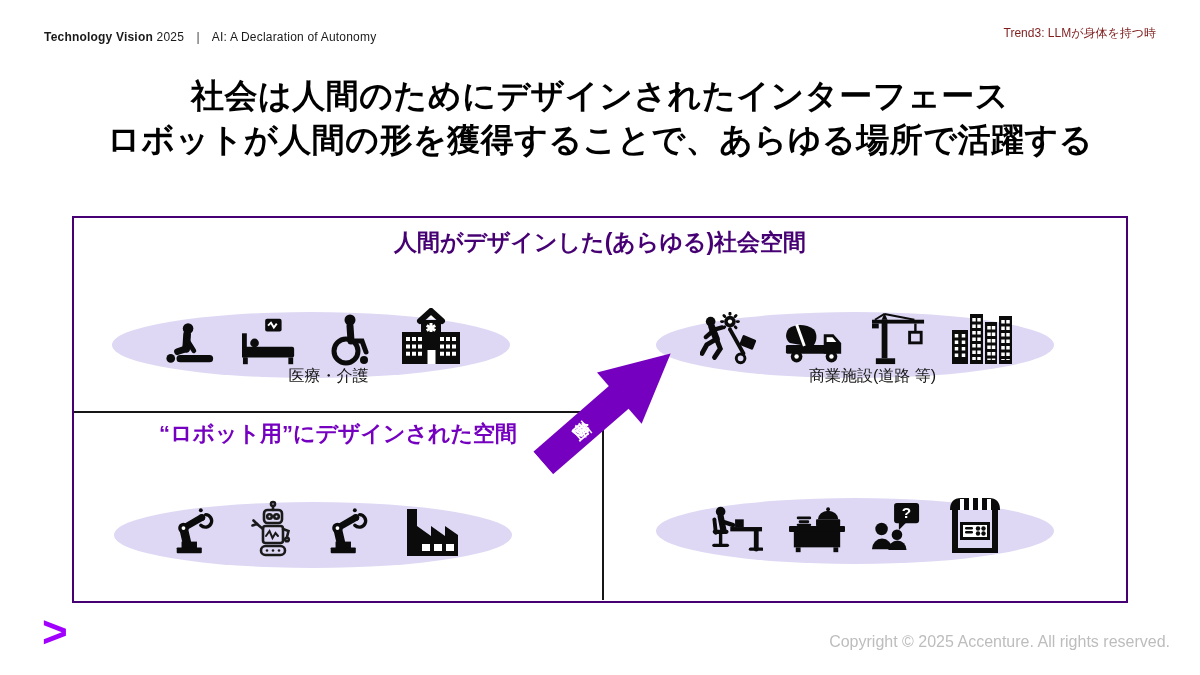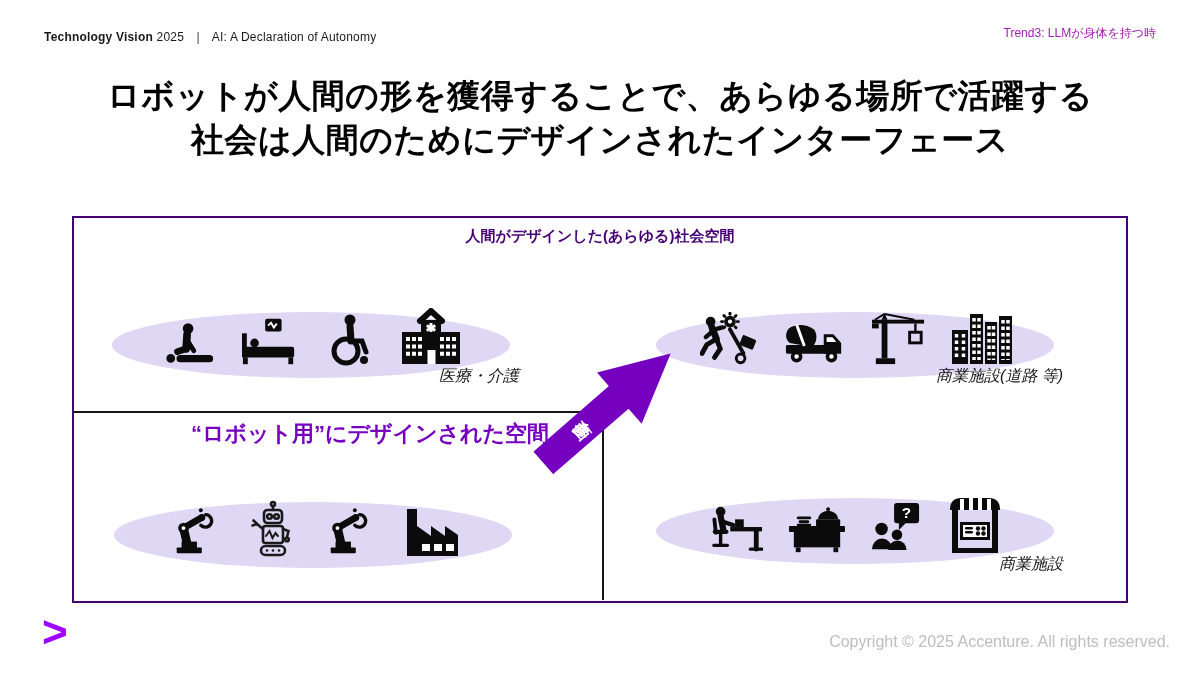--- a/index.html
+++ b/index.html
@@ -4,41 +4,41 @@
 <style>
   html,body{margin:0;padding:0;background:#ffffff;}
   .slide{
     position:relative;width:1200px;height:675px;background:#ffffff;overflow:hidden;
     font-family:"Liberation Sans","DejaVu Sans",sans-serif;color:#111;
   }
   
   .meta-left{position:absolute;left:44px;top:30px;font-size:12px;color:#1a1a1a;letter-spacing:.2px;}
   .meta-left .b{font-weight:bold;}
   .meta-left .sep{margin:0 9px;color:#444;}
-  .meta-right{position:absolute;right:44px;top:25px;font-size:12px;color:#a21caf;margin-left:44px;}
+  .meta-right{position:absolute;right:44px;top:25px;font-size:12px;color:#7f1d1d;margin-left:44px;}
   
   .title{position:absolute;left:0;top:74px;width:100%;text-align:center;
     font-size:33px;font-weight:900;line-height:1.33;color:#000;letter-spacing:.5px;}
   
   .box{position:absolute;left:72px;top:216px;width:1056px;height:387px;
     border:2.5px solid #460073;box-sizing:border-box;background:#fff;}
   .box-header{position:absolute;left:0;top:9px;width:100%;text-align:center;
-    font-size:15px;font-weight:bold;color:#460073;}
+    font-size:23px;font-weight:bold;color:#460073;}
   .h-divider{position:absolute;left:0;top:193px;width:528px;height:1.8px;background:#161616;z-index:1;}
   .v-divider{position:absolute;left:528px;top:193px;width:1.8px;height:189px;background:#161616;z-index:1;}
   .robot-header{position:absolute;left:0;top:201px;width:528px;text-align:center;
-    font-size:22px;font-weight:700;color:#7500C0;padding-left:32px;}
+    font-size:22px;font-weight:700;color:#7500C0;}
   
   .zone{position:absolute;}
   .zone .ellipse{position:absolute;left:2px;width:398px;height:66px;border-radius:50%;
     background:#ded8f4;z-index:0;}
   .zone .icons{position:absolute;left:0;bottom:24px;width:100%;display:flex;
     justify-content:center;align-items:flex-end;gap:26px;z-index:2;}
-  .zone .zlabel{position:absolute;left:4px;bottom:3px;width:100%;text-align:right;
-    font-size:16px;color:#161616;z-index:2;font-style:italic;}
+  .zone .zlabel{position:absolute;left:16px;bottom:3px;width:100%;text-align:center;
+    font-size:16px;color:#161616;z-index:2;}
   .zone-medical{left:36px;top:66px;width:405px;height:106px;}
   .zone-public{left:580px;top:66px;width:405px;height:106px;}
   .zone-factory{left:38px;top:252px;width:405px;height:112px;}
   .zone-commercial{left:580px;top:248px;width:405px;height:112px;}
   .zone-medical .ellipse,.zone-public .ellipse{top:28px;}
   .zone-factory .ellipse,.zone-commercial .ellipse{top:32px;}
   .icon{display:block;}
   
   .arrow-wrap{position:absolute;left:523px;top:366px;width:170px;height:84px;
     transform:rotate(-41deg);z-index:5;}
@@ -56,22 +56,22 @@
 
   <div class="meta-left">
     <span class="b">Technology Vision</span>
     <span>2025</span>
     <span class="sep">|</span>
     <span>AI: A Declaration of Autonomy</span>
   </div>
   <div class="meta-right">Trend3: LLMが身体を持つ時</div>
 
   <div class="title">
+    <div>社会は人間のためにデザインされたインターフェース</div>
     <div>ロボットが人間の形を獲得することで、あらゆる場所で活躍する</div>
-    <div>社会は人間のためにデザインされたインターフェース</div>
   </div>
 
   <div class="box">
     <div class="box-header">人間がデザインした(あらゆる)社会空間</div>
     <div class="h-divider"></div>
     <div class="v-divider"></div>
     <div class="robot-header">“ロボット用”にデザインされた空間</div>
 
     <div class="zone zone-medical">
       <div class="ellipse"></div>
@@ -333,21 +333,20 @@
           <g fill="#0b0b0b">
             <rect x="18" y="31" width="8" height="2.5" rx="1.2"></rect>
             <rect x="18" y="35" width="8" height="2.5" rx="1.2"></rect>
             <circle cx="31" cy="32.5" r="2.2"></circle>
               <circle cx="36.5" cy="32.5" r="2.2"></circle>
             <circle cx="31" cy="37.5" r="2.2"></circle>
               <circle cx="36.5" cy="37.5" r="2.2"></circle>
           </g>
         </svg>
       </div>
-      <div class="zlabel">商業施設</div>
     </div>
   </div>
 
   <div class="arrow-wrap">
     <svg width="170" height="84" viewBox="0 0 170 84">
       <rect x="0" y="26" width="102" height="30" fill="#7500C0"></rect>
       <polygon points="100,8 168,42 100,76" fill="#7500C0"></polygon>
     </svg>
     <span class="arrow-label">参画</span>
   </div>

